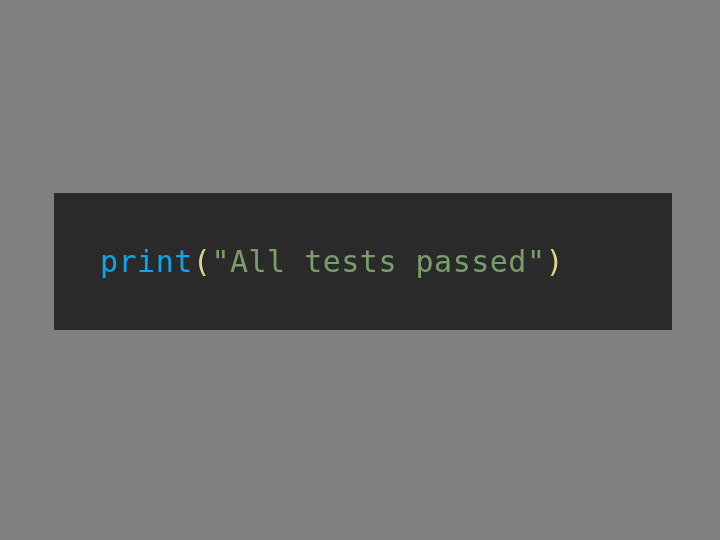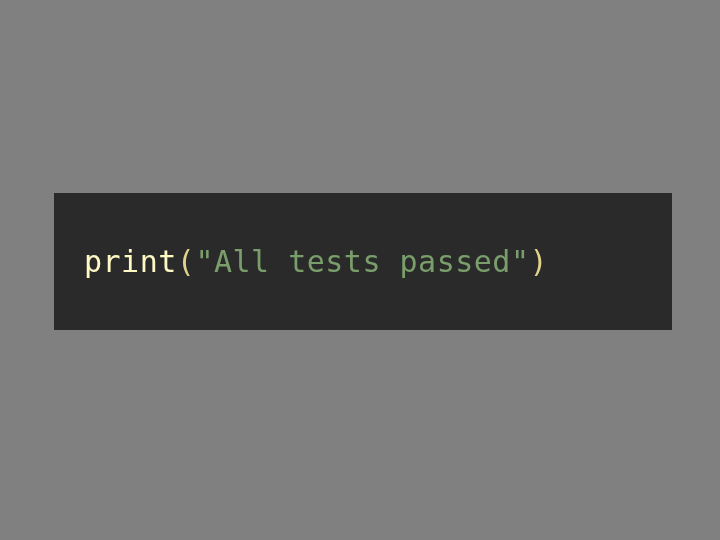--- a/index.html
+++ b/index.html
@@ -19,21 +19,21 @@
       background: #2a2a2a;
       display: flex;
       align-items: center;
       padding-left: 30px;
     }
     .code-line {
       font-size: 30px;
       white-space: pre;
       letter-spacing: 0.5px;
     }
-    .fn   { color: #fef9c3; }
+    .fn   { color: #0ea5e9; margin-left: 16px; }
     .paren{ color: #e0d38a; }
     .str  { color: #7a9e6b; }
   </style>
 </head>
 <body>
 
 <div class="container">
   <div class="code-line"><span class="fn">print</span><span class="paren">(</span><span class="str">"All tests passed"</span><span class="paren">)</span></div>
 </div>
 

